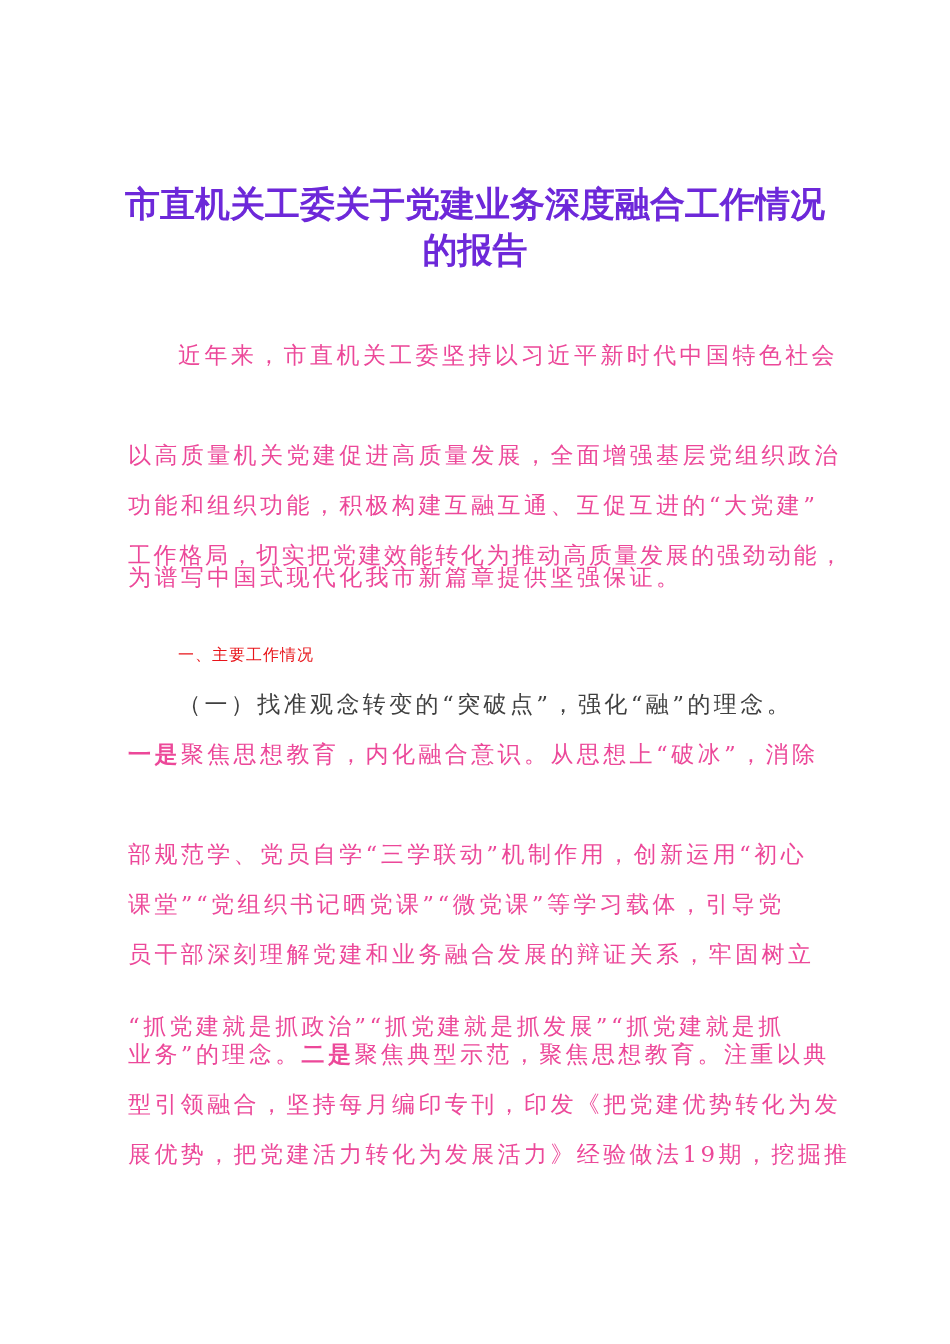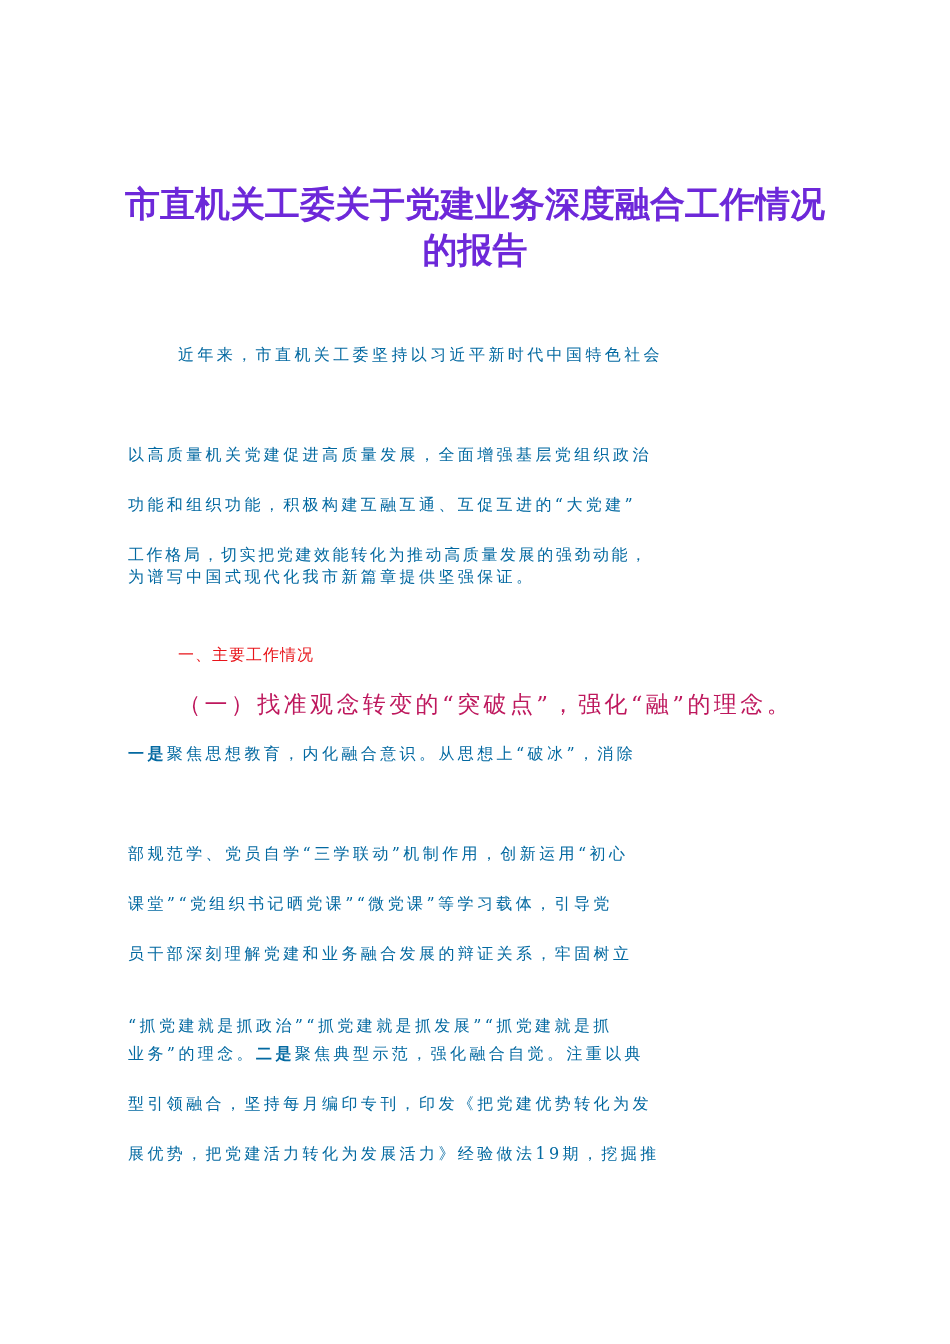--- a/index.html
+++ b/index.html
@@ -34,25 +34,25 @@
       font-family: "DejaVu Sans", "Liberation Sans", sans-serif;
       white-space: nowrap;
     }
     .title-line1 { top: 181px; }
     .title-line2 { top: 227px; }
 
     .line {
       position: absolute;
       left: 128px;
       width: 700px;
-      font-size: 16px;
+      font-size: 23px;
       line-height: 30px;
       white-space: nowrap;
       letter-spacing: 3.4px;
-      color: #0369a1;
+      color: #ec4899;
     }
     .line.tight { letter-spacing: 2.6px; }
     .line.indent { left: 178px; }
     .bold { font-weight: bold; font-family: "DejaVu Sans", "Liberation Sans", sans-serif; }
 
     .heading-red {
       position: absolute;
       left: 178px;
       top: 640px;
       font-size: 16px;
@@ -61,21 +61,21 @@
       font-family: "DejaVu Sans", "Liberation Sans", sans-serif;
       letter-spacing: 1px;
       white-space: nowrap;
     }
     .heading-blue {
       position: absolute;
       left: 178px;
       top: 689px;
       font-size: 23px;
       line-height: 30px;
-      color: #be185d;
+      color: #404040;
       letter-spacing: 3.4px;
       white-space: nowrap;
     }
   </style>
 </head>
 <body>
 
 <div class="page">
 
   <div class="title title-line1">市直机关工委关于党建业务深度融合工作情况</div>
@@ -91,18 +91,18 @@
   <div class="heading-blue">（一）找准观念转变的“突破点”，强化“融”的理念。</div>
 
   <div class="line" style="top:739px;">
     <span class="bold">一是</span><span>聚焦思想教育，内化融合意识。从思想上“破冰”，消除</span>
   </div>
   <div class="line" style="top:839px;">部规范学、党员自学“三学联动”机制作用，创新运用“初心</div>
   <div class="line" style="top:889px;">课堂”“党组织书记晒党课”“微党课”等学习载体，引导党</div>
   <div class="line" style="top:939px;">员干部深刻理解党建和业务融合发展的辩证关系，牢固树立</div>
   <div class="line" style="top:1011px;">“抓党建就是抓政治”“抓党建就是抓发展”“抓党建就是抓</div>
   <div class="line" style="top:1039px;">
-    <span>业务”的理念。</span><span class="bold">二是</span><span>聚焦典型示范，强化融合自觉。注重以典</span>
+    <span>业务”的理念。</span><span class="bold">二是</span><span>聚焦典型示范，聚焦思想教育。注重以典</span>
   </div>
   <div class="line" style="top:1089px;">型引领融合，坚持每月编印专刊，印发《把党建优势转化为发</div>
   <div class="line" style="top:1139px;">展优势，把党建活力转化为发展活力》经验做法19期，挖掘推</div>
 
 </div>
 
 </body></html>

